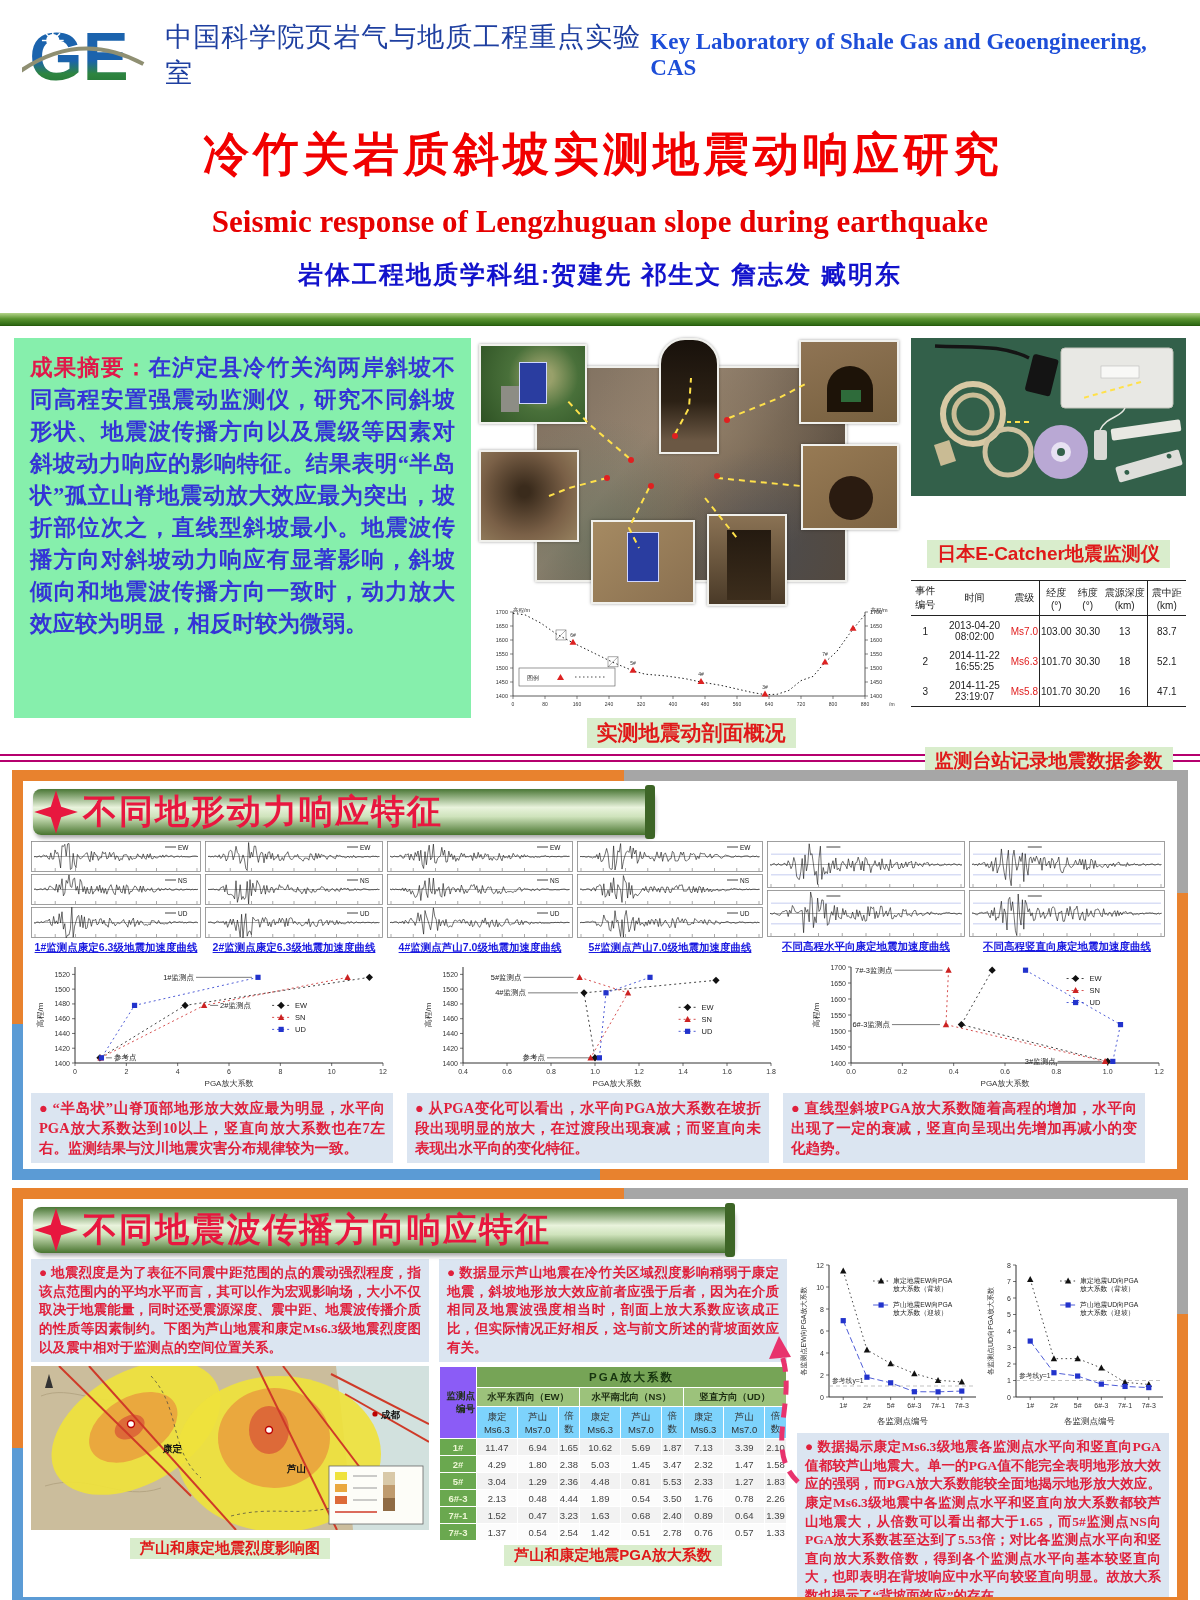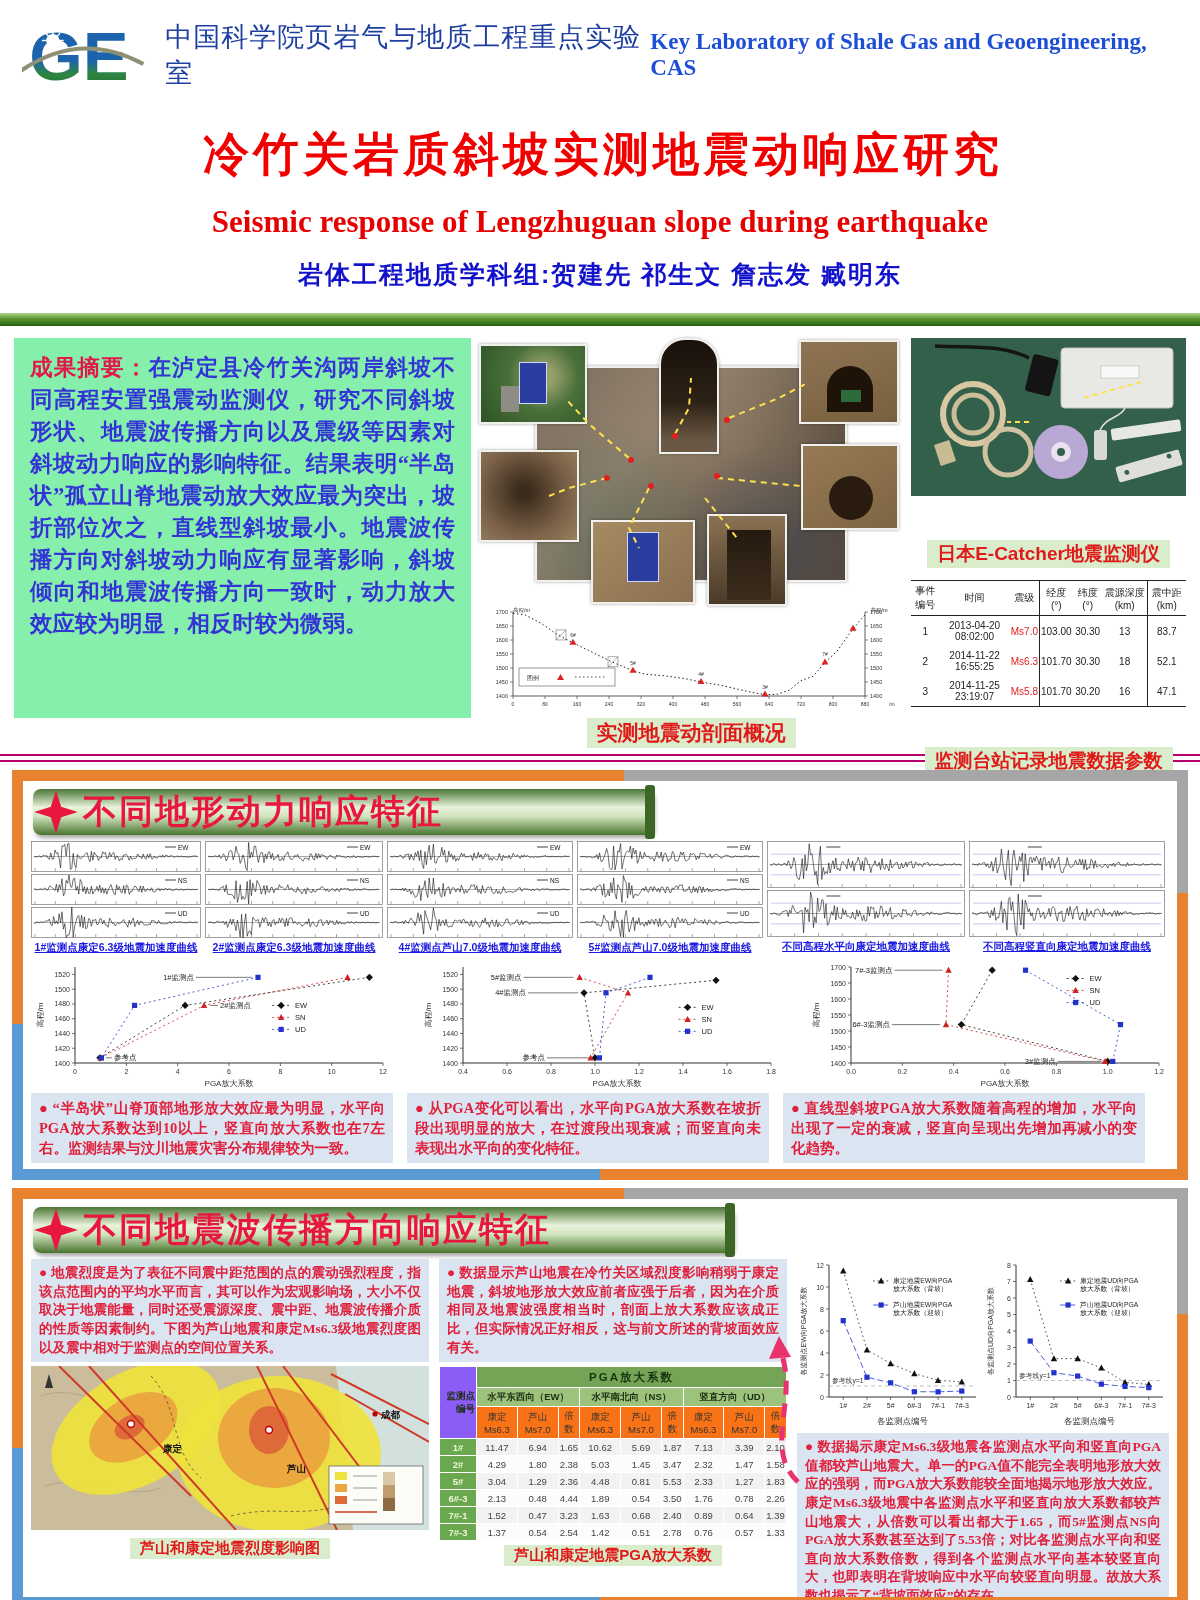--- a/index.html
+++ b/index.html
@@ -71,21 +71,21 @@
   .bulrow{display:flex;gap:14px;margin-top:4px;}
   .bul{background:#dbe5f1;color:#e0203c;font-family:"Liberation Serif","DejaVu Serif",serif;
        font-weight:bold;font-size:14.5px;line-height:1.38;padding:5px 8px;text-align:justify;width:362px;box-sizing:border-box;}
   
   .s2grid{display:flex;gap:10px;margin-top:2px;}
   .bul2{font-size:13.5px;width:auto;}
   .pga{width:100%;border-collapse:collapse;font-size:9.5px;text-align:center;margin-top:4px;}
   .pga td{padding:2.5px 1px;color:#444;border:1px solid #fff;background:#f2f2f2;}
   .pga .t{background:#76a456;color:#17350f;font-weight:bold;font-size:11.5px;letter-spacing:2px;}
   .pga .g1{background:#9cc27b;color:#1d2e12;font-weight:bold;}
-  .pga .g2{background:#f97316;color:#333;}
+  .pga .g2{background:#7dd3fc;color:#333;}
   .pga .corner{background:#8b5cf6;color:#1d2e12;font-weight:bold;width:34px;text-align:right;}
   .pga tbody td.rh{background:#6aa84f;color:#eef7d6;font-weight:bold;}
   .pga tbody tr:nth-child(even) td:not(.rh){background:#fcfcfc;}
   .chartpair{display:flex;gap:2px;}
   .s2arrow{position:absolute;left:742px;top:148px;z-index:5;}
 </style>
 </head>
 <body>
 
 <div id="poster">

